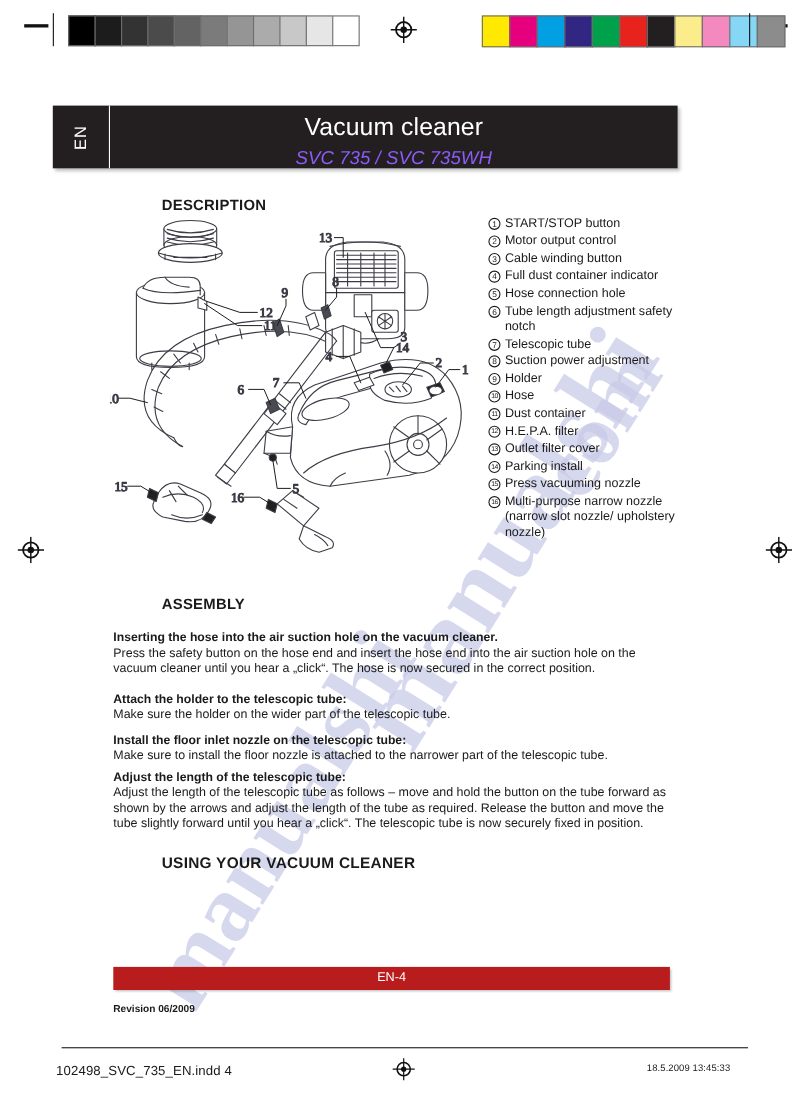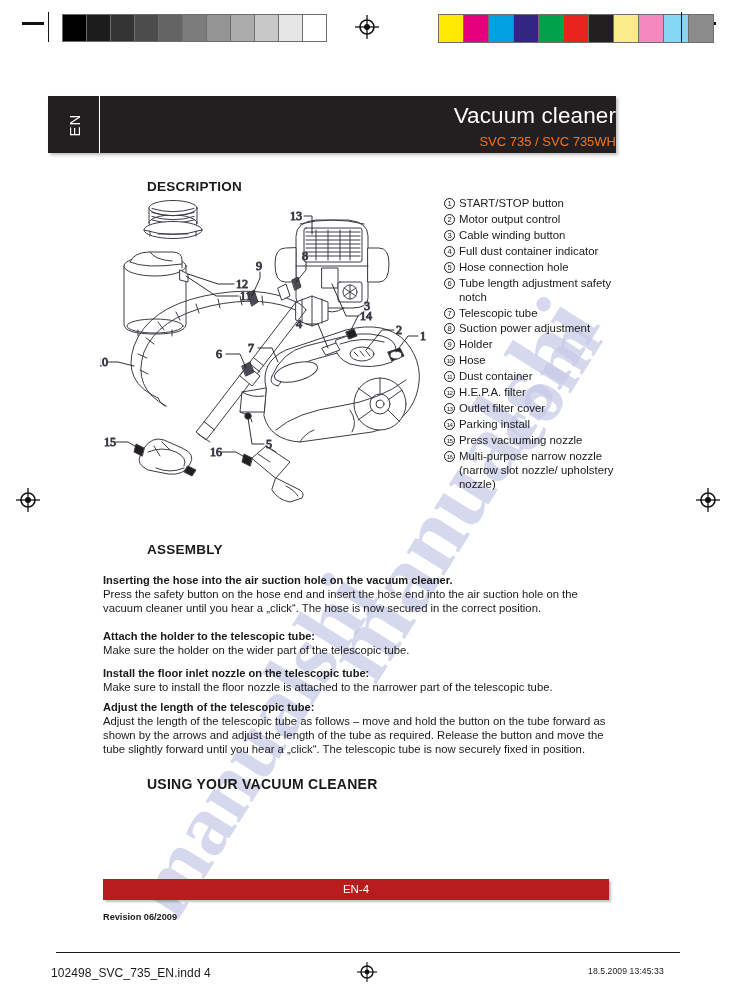--- a/index.html
+++ b/index.html
@@ -86,36 +86,37 @@
     font-size: 15px;
     letter-spacing: 1px;
     white-space: nowrap;
   }
   .header-titles {
     position: absolute;
     left: 52px;
     top: 0;
     right: 0;
     height: 43px;
-    text-align: right;
+    text-align: center;
   }
   .header-title {
     color: #ffffff;
     font-size: 22.5px;
     font-weight: 400;
     letter-spacing: 0.1px;
     line-height: 1;
     padding-top: 9px;
   }
   .header-sub {
-    color: #f97316;
-    font-size: 13px;
+    color: #8b5cf6;
+    font-size: 17px;
     font-weight: 400;
     line-height: 1;
     padding-top: 7px;
+    font-style: italic;
   }
 
   
   .sec-heading {
     position: absolute;
     font-size: 13.5px;
     font-weight: bold;
     letter-spacing: 0.25px;
     color: #1a1a1a;
     margin-left: 44px;

